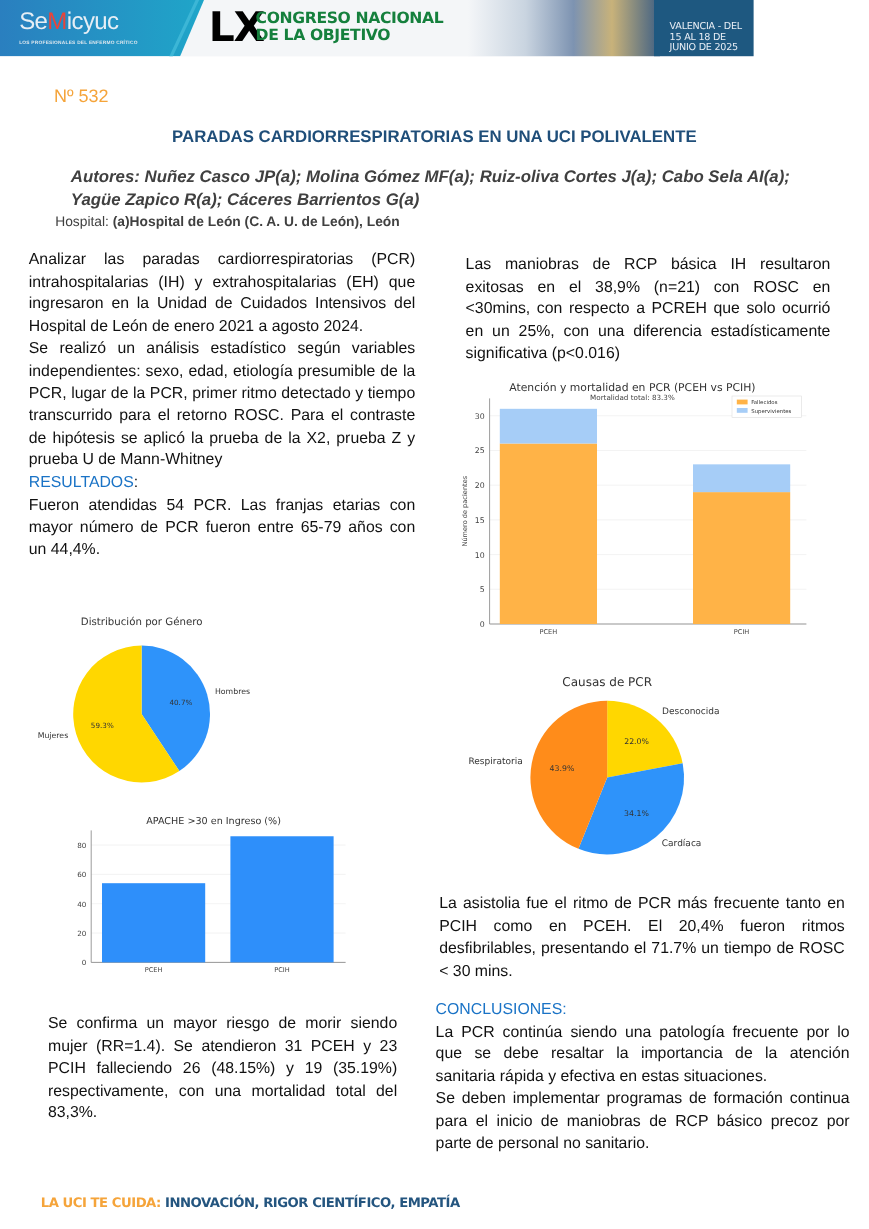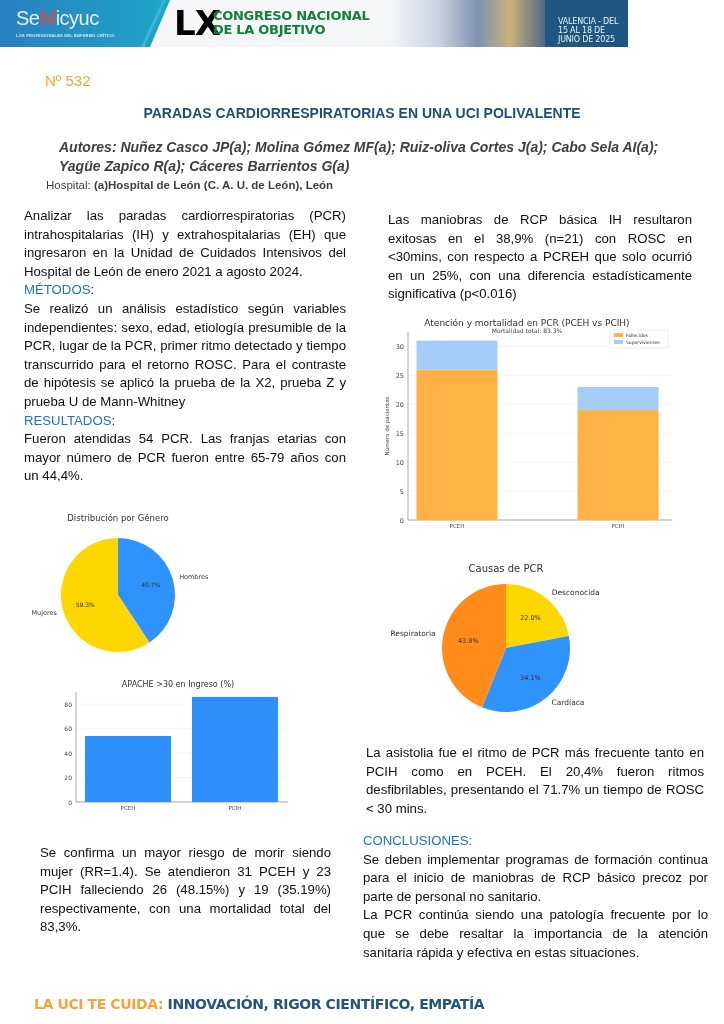--- a/index.html
+++ b/index.html
@@ -26,21 +26,21 @@
   .hospital b { font-weight: bold; }
 
   .para { position: absolute; font-size: 13.2px; line-height: 18.6px; color: #111; text-align: justify; }
   .sec { color: #1a73c6; }
   .sec-colon { color: #111; }
 
   .col-left { left: 24px; width: 322px; }
 
   svg text { font-family: "DejaVu Sans", sans-serif; }
 
-  .footer { position: absolute; left: 34px; top: 996px; font-family: "DejaVu Sans", sans-serif; font-size: 14px; font-weight: bold; letter-spacing: -0.4px; text-align: center; }
+  .footer { position: absolute; left: 34px; top: 996px; font-family: "DejaVu Sans", sans-serif; font-size: 11px; font-weight: bold; letter-spacing: -0.4px; text-align: center; }
   .footer .a { color: #f5a43a; }
   .footer .b { color: #24557f; }
 </style>
 </head>
 <body>
 
 <div class="header">
   <div class="hdr-left"></div>
   <div class="hdr-slash"></div>
   <div class="logo"><span>Se</span><span class="m">M</span><span>icyuc</span></div>
@@ -55,21 +55,20 @@
   <div class="hdr-date">VALENCIA - DEL 15 AL 18 DE JUNIO DE 2025</div>
 </div>
 
 <div class="num">Nº 532</div>
 <div class="title">PARADAS CARDIORRESPIRATORIAS EN UNA UCI POLIVALENTE</div>
 <div class="authors">Autores: Nuñez Casco JP(a); Molina Gómez MF(a); Ruiz-oliva Cortes J(a); Cabo Sela AI(a); Yagüe Zapico R(a); Cáceres Barrientos G(a)</div>
 <div class="hospital"><span>Hospital: </span><b>(a)Hospital de León (C. A. U. de León), León</b></div>
 
 <div class="para col-left" style="top:207px;">
   <div>Analizar las paradas cardiorrespiratorias (PCR) intrahospitalarias (IH) y extrahospitalarias (EH) que ingresaron en la Unidad de Cuidados Intensivos del Hospital de León de enero 2021 a agosto 2024.</div>
-  <div><span class="sec">MÉTODOS</span><span class="sec-colon">:</span></div>
   <div>Se realizó un análisis estadístico según variables independientes: sexo, edad, etiología presumible de la PCR, lugar de la PCR, primer ritmo detectado y tiempo transcurrido para el retorno ROSC. Para el contraste de hipótesis se aplicó la prueba de la X2, prueba Z y prueba U de Mann-Whitney</div>
   <div><span class="sec">RESULTADOS</span><span class="sec-colon">:</span></div>
   <div>Fueron atendidas 54 PCR. Las franjas etarias con mayor número de PCR fueron entre  65-79 años con un 44,4%.</div>
 </div>
 
 <div class="para" style="left:388px; top:211px; width:304px;">Las maniobras de RCP básica IH resultaron exitosas en el 38,9% (n=21) con ROSC en &lt;30mins, con respecto a PCREH que solo ocurrió en un 25%, con una diferencia estadísticamente significativa (p&lt;0.016)</div>
 
 <svg id="chart-mortality" style="position:absolute; left:372px; top:312px;" width="310" height="222">
     <text x="155" y="14" text-anchor="middle" font-size="9" fill="#333">Atención y mortalidad en PCR (PCEH vs PCIH)</text>
     <text x="155" y="21" text-anchor="middle" font-size="6" fill="#444">Mortalidad total: 83.3%</text>
@@ -145,17 +144,17 @@
     <text x="88.30296082381828" y="87.68609288072231" text-anchor="middle" font-size="6.5" fill="#333">43.9%</text>
     <text x="55.63219353779412" y="81.3473733773483" text-anchor="end" font-size="7.5" fill="#333">Respiratoria</text>
   </svg>
 
 <div class="para" style="left:366px; top:744px; width:338px;">La asistolia fue el ritmo de PCR más frecuente tanto en PCIH como en PCEH. El 20,4% fueron ritmos desfibrilables, presentando el 71.7% un tiempo de ROSC &lt; 30 mins.</div>
 
 <div class="para" style="left:40px; top:844px; width:291px;">Se confirma un mayor riesgo de morir siendo mujer (RR=1.4). Se atendieron 31 PCEH y 23 PCIH falleciendo 26 (48.15%) y 19 (35.19%) respectivamente, con una mortalidad total del 83,3%.</div>
 
 <div class="para" style="left:363px; top:832px; width:345px;">
   <div class="sec">CONCLUSIONES:</div>
+  <div>La PCR continúa siendo una patología frecuente por lo que se debe resaltar la importancia de la atención sanitaria rápida y efectiva en estas situaciones.</div>
   <div>Se deben implementar programas de formación continua para el inicio de maniobras de RCP básico precoz por parte de personal no sanitario.</div>
-  <div>La PCR continúa siendo una patología frecuente por lo que se debe resaltar la importancia de la atención sanitaria rápida y efectiva en estas situaciones.</div>
 </div>
 
 <div class="footer"><span class="a">LA UCI TE CUIDA: </span><span class="b">INNOVACIÓN, RIGOR CIENTÍFICO, EMPATÍA</span></div>
 
 </body></html>

